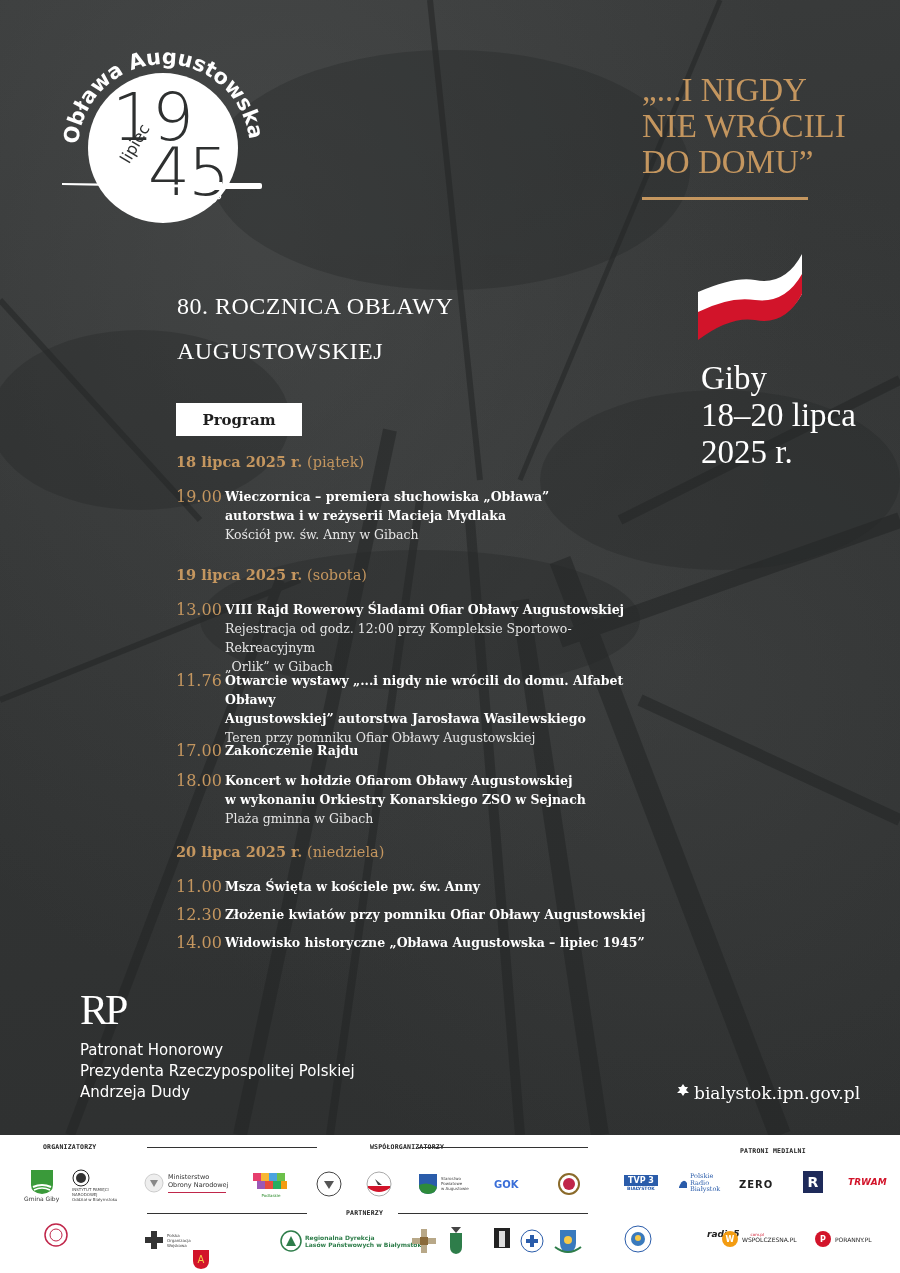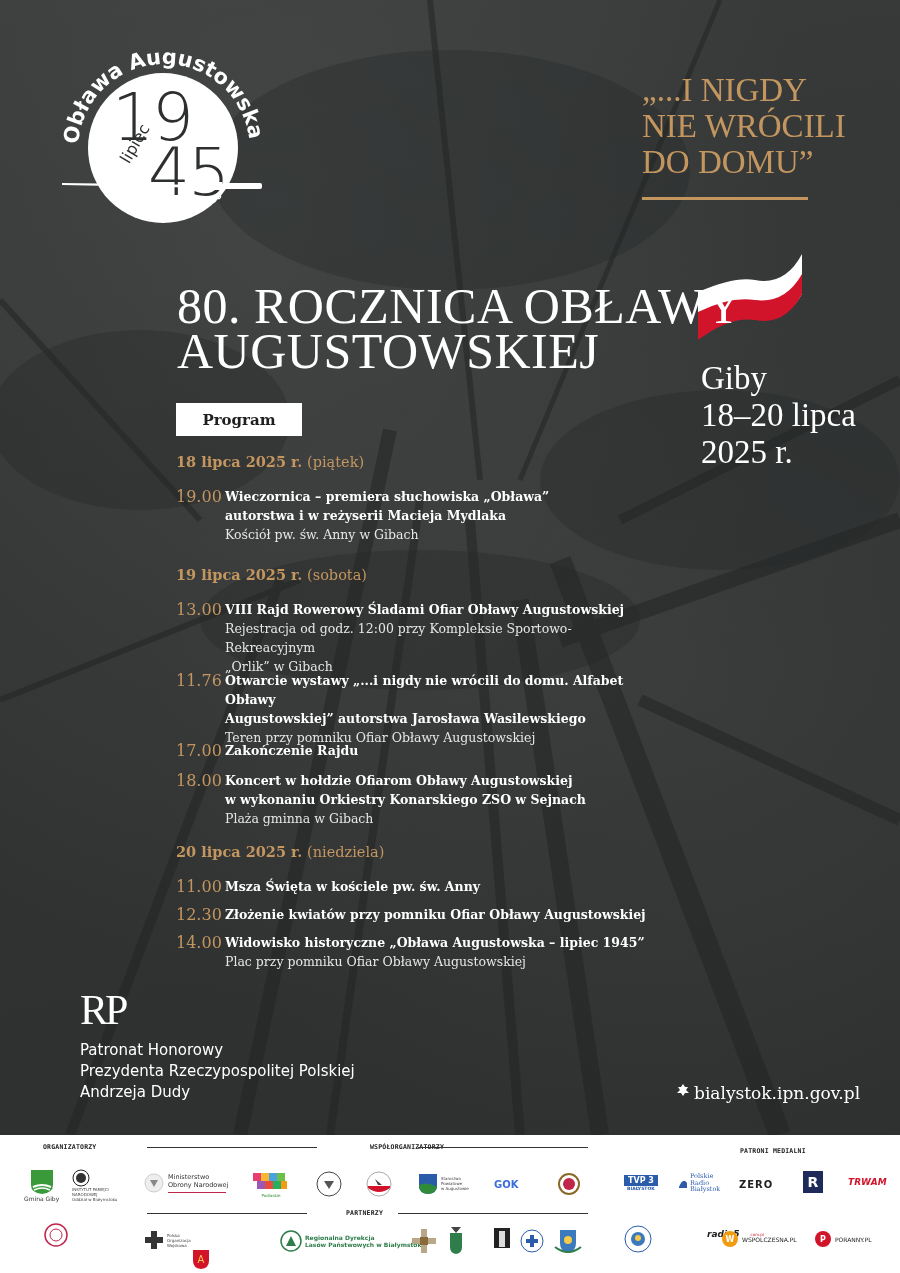--- a/index.html
+++ b/index.html
@@ -25,21 +25,21 @@
   .logo-bayonet { position: absolute; left: 12px; top: 134px; width: 205px; height: 12px; }
 
   
   .quote { left: 642px; top: 72px; color: #c4965f; font-family: "Liberation Serif", serif; font-size: 33px; line-height: 36px; }
   .quote-rule { left: 642px; top: 197px; width: 166px; height: 3px; background: #c4965f; }
 
   
   .flag { left: 695px; top: 246px; width: 110px; height: 96px; }
 
   
-  .title { left: 177px; top: 284px; color: #fff; font-family: "Liberation Serif", serif; font-size: 50px; line-height: 45px; letter-spacing: 0.5px; }
+  .title { left: 177px; top: 284px; color: #fff; font-family: "Liberation Serif", serif; font-size: 24px; line-height: 45px; letter-spacing: 0.5px; }
 
   .place { left: 701px; top: 360px; color: #fff; font-family: "Liberation Serif", serif; font-size: 33px; line-height: 37px; }
 
   .program-btn { left: 176px; top: 403px; width: 126px; height: 33px; background: #fff; color: #1f1f1f; font-family: "DejaVu Serif", serif; font-weight: bold; font-size: 15px; display: flex; align-items: center; justify-content: center; }
 
   .day { position: absolute; left: 176px; color: #c4965f; font-family: "DejaVu Serif", serif; font-size: 14.5px; }
   .day b { font-weight: bold; }
   .day span.wd { font-weight: normal; }
 
   .ev { position: absolute; left: 176px; width: 480px; }
@@ -185,21 +185,20 @@
   <div class="ev" style="top:905px;">
     <div class="time">12.30</div>
     <div class="body">
         <div class="t">Złożenie kwiatów przy pomniku Ofiar Obławy Augustowskiej</div>
       </div>
   </div>
   <div class="ev" style="top:933px;">
     <div class="time">14.00</div>
     <div class="body">
       <div class="t">Widowisko historyczne „Obława Augustowska – lipiec 1945”</div>
-      <div class="s">Plac przy pomniku Ofiar Obławy Augustowskiej</div>
     </div>
   </div>
 
   <div class="abs rp">RP</div>
   <div class="abs patron">
     <div>Patronat Honorowy</div>
     <div>Prezydenta Rzeczypospolitej Polskiej</div>
     <div>Andrzeja Dudy</div>
   </div>
 

